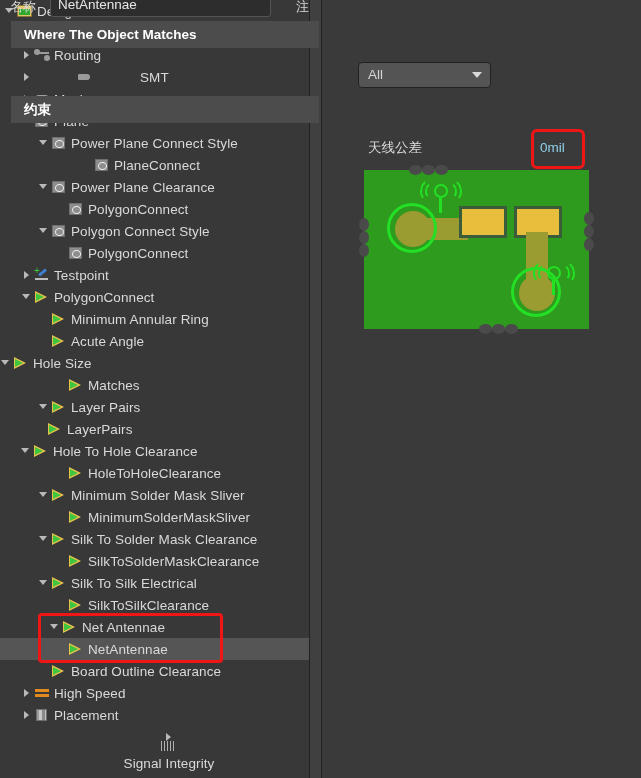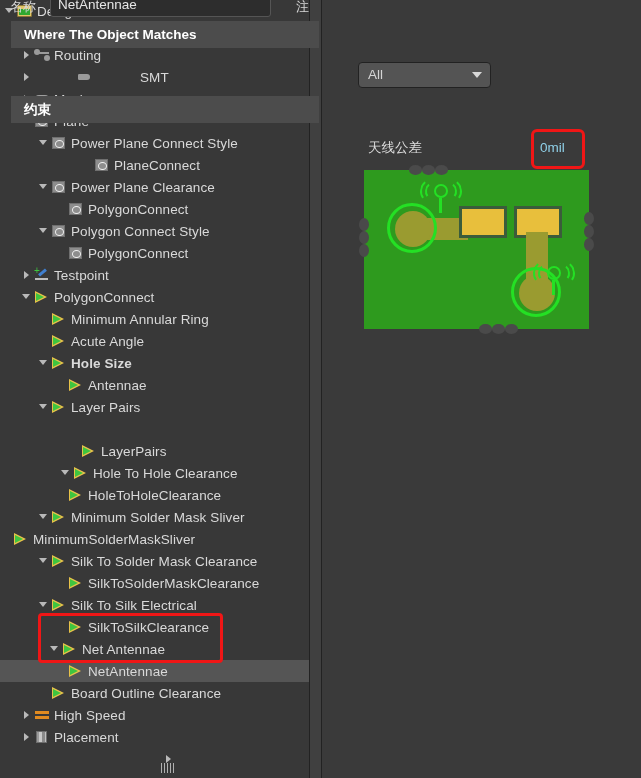--- a/index.html
+++ b/index.html
@@ -486,70 +486,70 @@
         </span>
         <span class="tlabel">Minimum Annular Ring</span>
       </div>
       <div class="tree-row" style="padding-left: 38px;">
         <span class="twisty"></span>
         <span class="ticon">
           <span class="ic-flag"></span>
         </span>
         <span class="tlabel">Acute Angle</span>
       </div>
-      <div class="tree-row" style="padding-left: 38px; font-weight: bold;">
+      <div class="tree-row" style="">
         <span class="twisty expanded"></span>
         <span class="ticon">
           <span class="ic-flag"></span>
         </span>
         <span class="tlabel">Hole Size</span>
       </div>
       <div class="tree-row" style="padding-left: 55px;">
         <span class="twisty"></span>
         <span class="ticon">
           <span class="ic-flag"></span>
         </span>
-        <span class="tlabel">Antennae</span>
+        <span class="tlabel">Matches</span>
       </div>
       <div class="tree-row" style="padding-left: 38px;">
         <span class="twisty expanded"></span>
         <span class="ticon">
           <span class="ic-flag"></span>
         </span>
         <span class="tlabel">Layer Pairs</span>
       </div>
-      <div class="tree-row" style="padding-left: 68px; margin-top: 22px;">
+      <div class="tree-row" style="padding-left: 34px;">
         <span class="twisty"></span>
         <span class="ticon">
           <span class="ic-flag"></span>
         </span>
         <span class="tlabel">LayerPairs</span>
       </div>
-      <div class="tree-row" style="padding-left: 60px;">
+      <div class="tree-row" style="padding-left: 20px;">
         <span class="twisty expanded"></span>
         <span class="ticon">
           <span class="ic-flag"></span>
         </span>
         <span class="tlabel">Hole To Hole Clearance</span>
       </div>
       <div class="tree-row" style="padding-left: 55px;">
         <span class="twisty"></span>
         <span class="ticon">
           <span class="ic-flag"></span>
         </span>
         <span class="tlabel">HoleToHoleClearance</span>
       </div>
       <div class="tree-row" style="padding-left: 38px;">
         <span class="twisty expanded"></span>
         <span class="ticon">
           <span class="ic-flag"></span>
         </span>
         <span class="tlabel">Minimum Solder Mask Sliver</span>
       </div>
-      <div class="tree-row" style="">
+      <div class="tree-row" style="padding-left: 55px;">
         <span class="twisty"></span>
         <span class="ticon">
           <span class="ic-flag"></span>
         </span>
         <span class="tlabel">MinimumSolderMaskSliver</span>
       </div>
       <div class="tree-row" style="padding-left: 38px;">
         <span class="twisty expanded"></span>
         <span class="ticon">
           <span class="ic-flag"></span>

